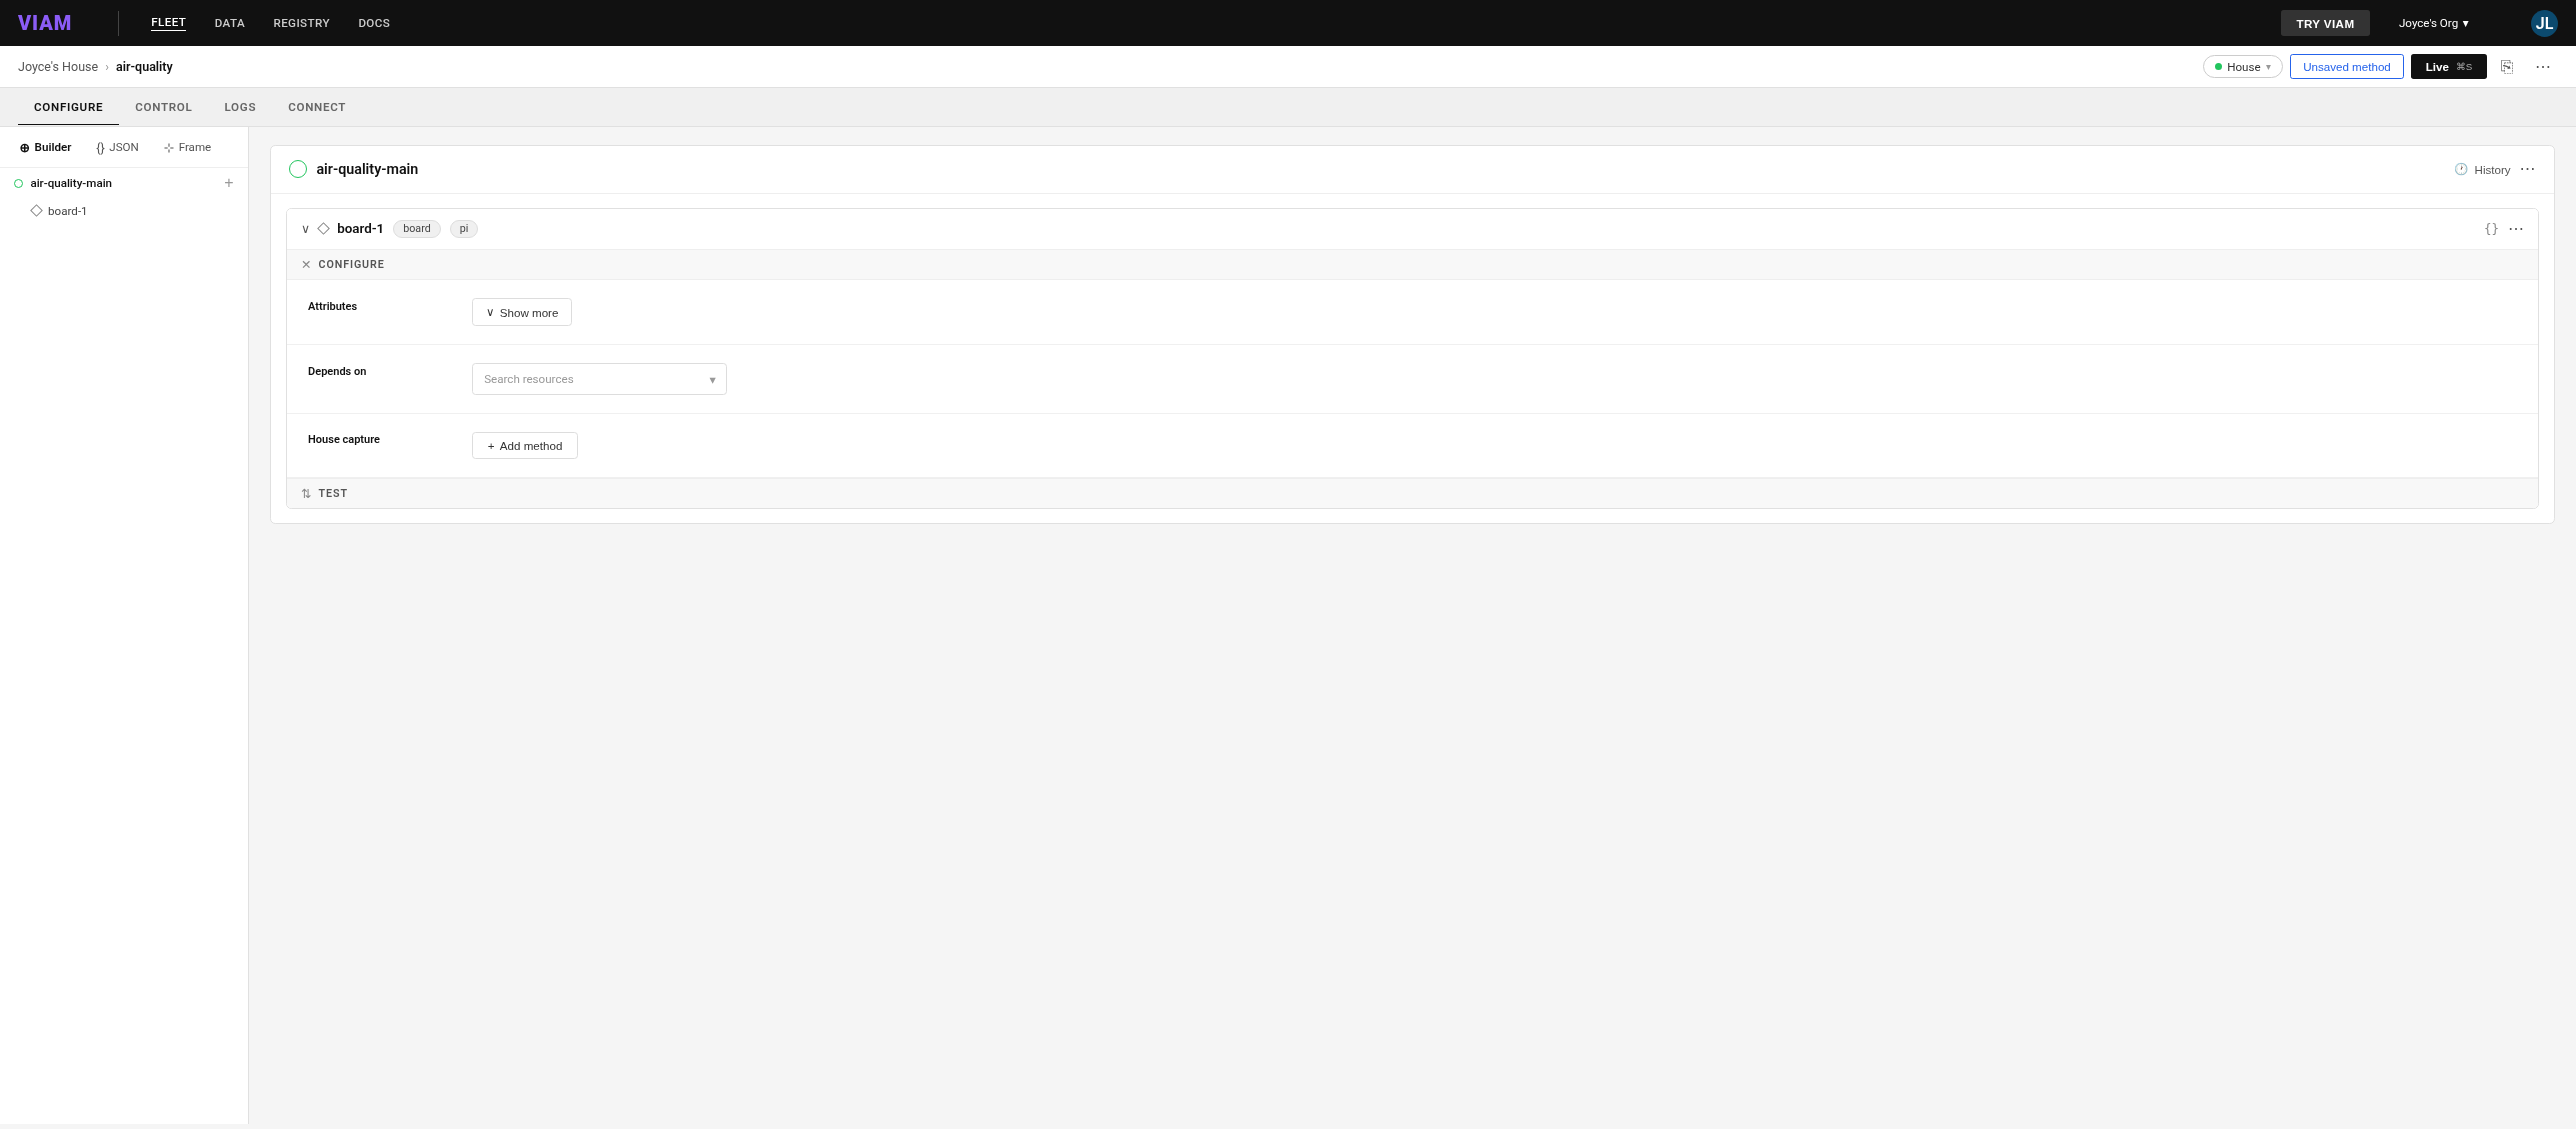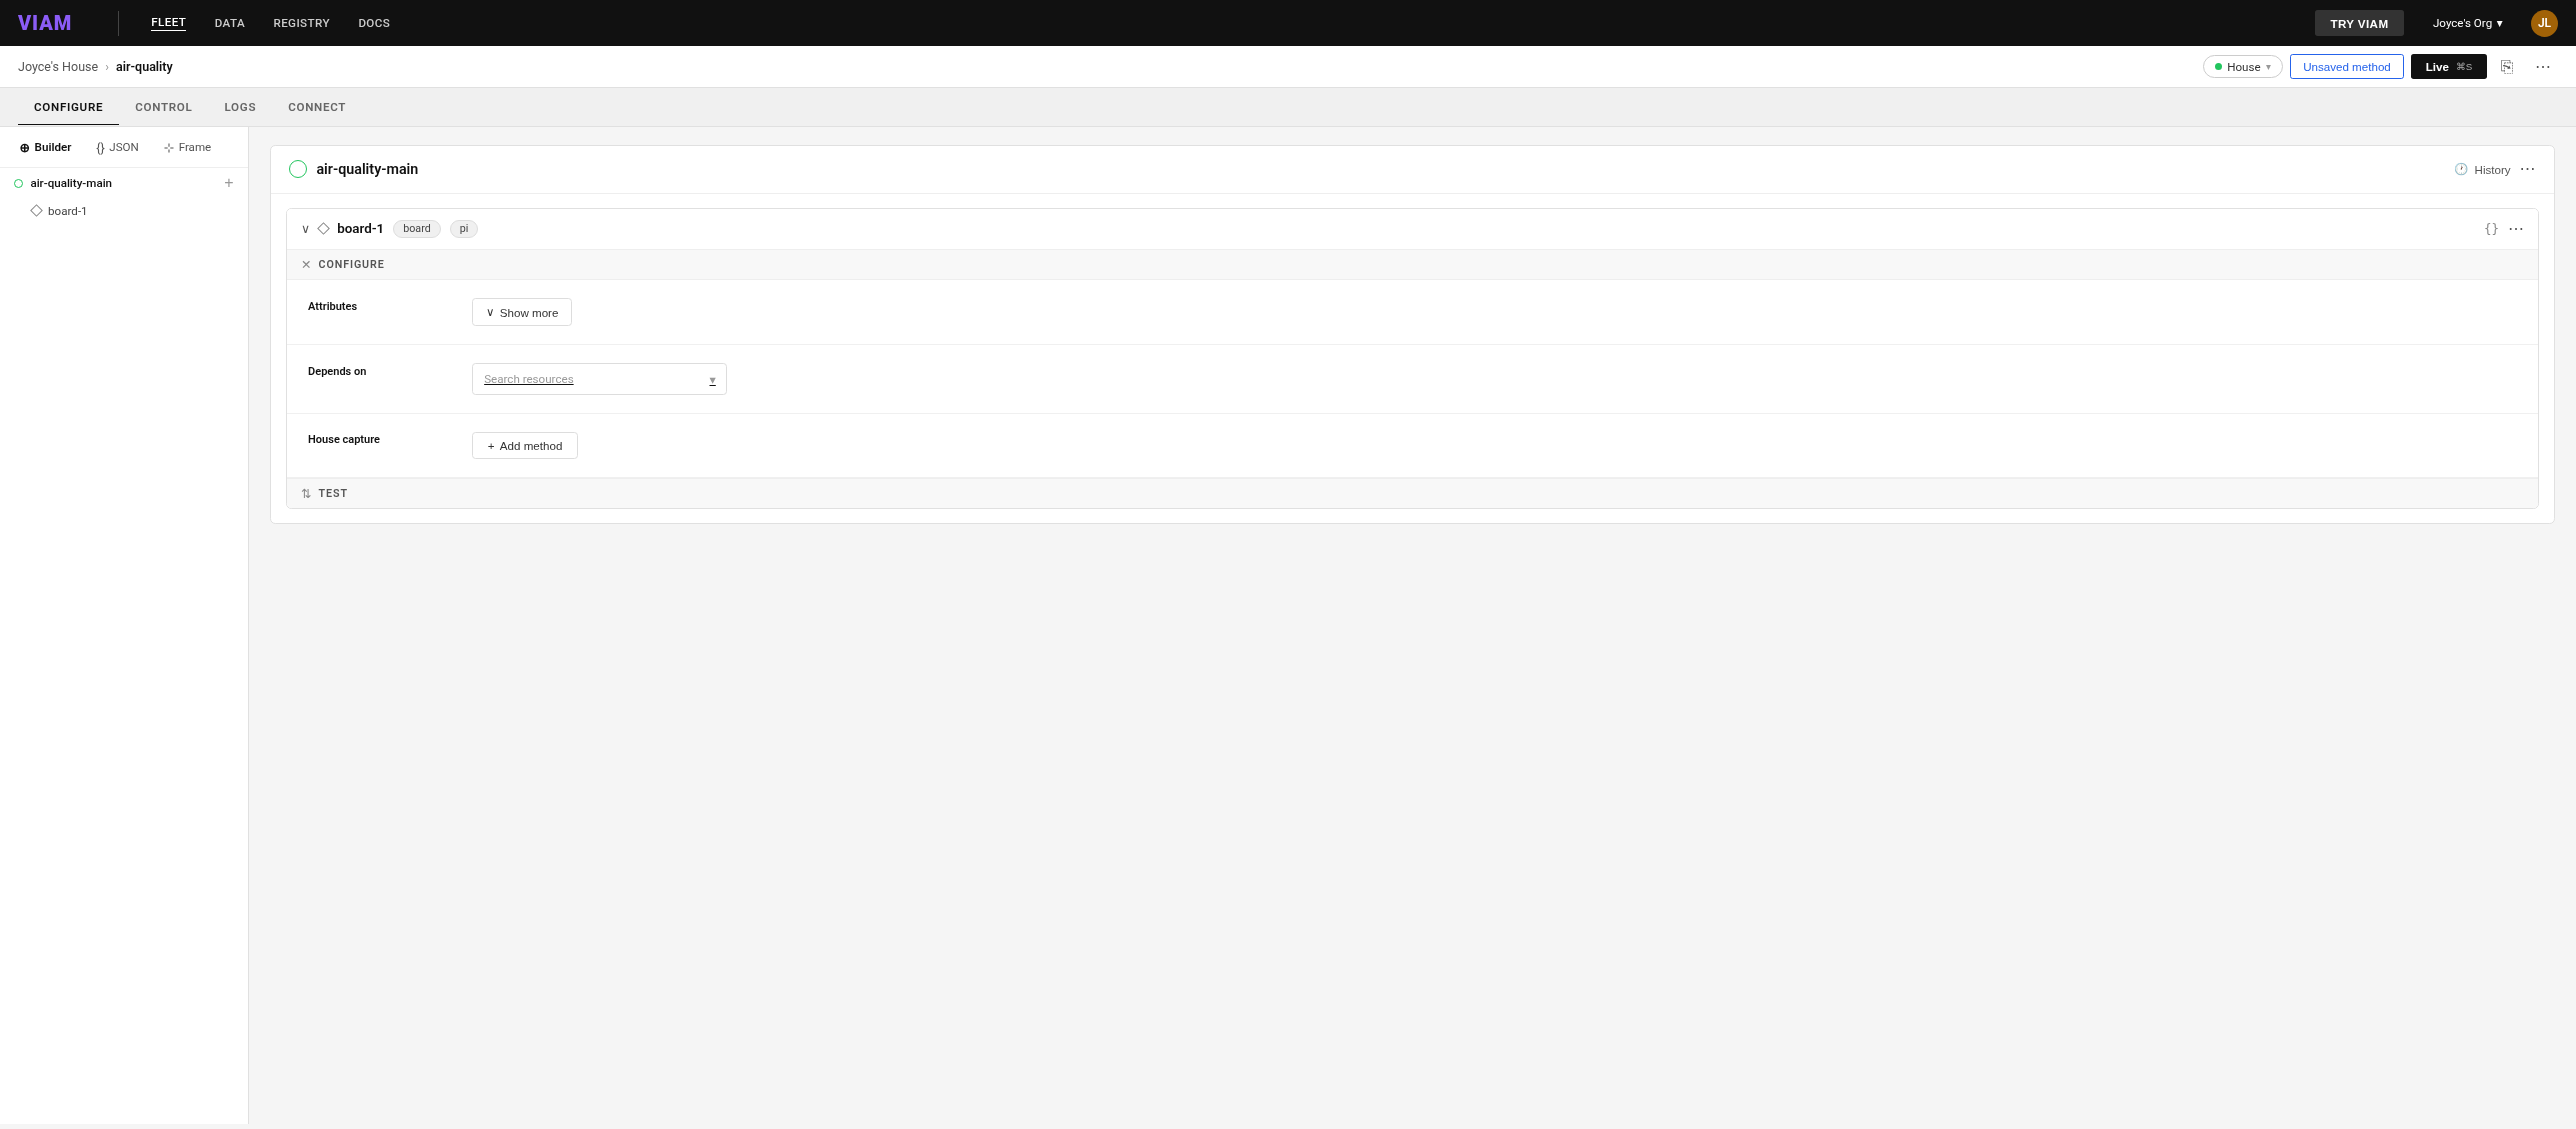--- a/index.html
+++ b/index.html
@@ -55,28 +55,29 @@
       color: #fff;
       font-size: 11.6px;
       cursor: pointer;
       display: flex;
       align-items: center;
       gap: 4.5px;
     }
     .avatar-circle {
       width: 27px;
       height: 27px;
-      background: #a16207;
+      background: #0c4a6e;
       border-radius: 50%;
       display: flex;
       align-items: center;
       justify-content: center;
-      font-size: 12px;
+      font-size: 16px;
       font-weight: 600;
       color: #fff;
+      margin-left: 34px;
     }
 
     
     .breadcrumb-bar {
       background: #fff;
       border-bottom: 0.9px solid #e0e0e0;
       height: 42px;
       display: flex;
       align-items: center;
       padding: 0 18px;
@@ -408,21 +409,20 @@
     .search-resources-input-inner {
       display: flex;
       align-items: center;
       justify-content: space-between;
       width: 255px;
       padding: 7.1px 10.7px;
       border: 0.9px solid #ddd;
       border-radius: 3.6px;
       background: #fff;
       cursor: pointer;
-      text-decoration: underline;
     }
     .add-method-btn {
       display: inline-flex;
       align-items: center;
       gap: 5.3px;
       background: #fff;
       border: 0.9px solid #ddd;
       border-radius: 3.6px;
       padding: 6.2px 14.3px;
       font-size: 11.6px;

